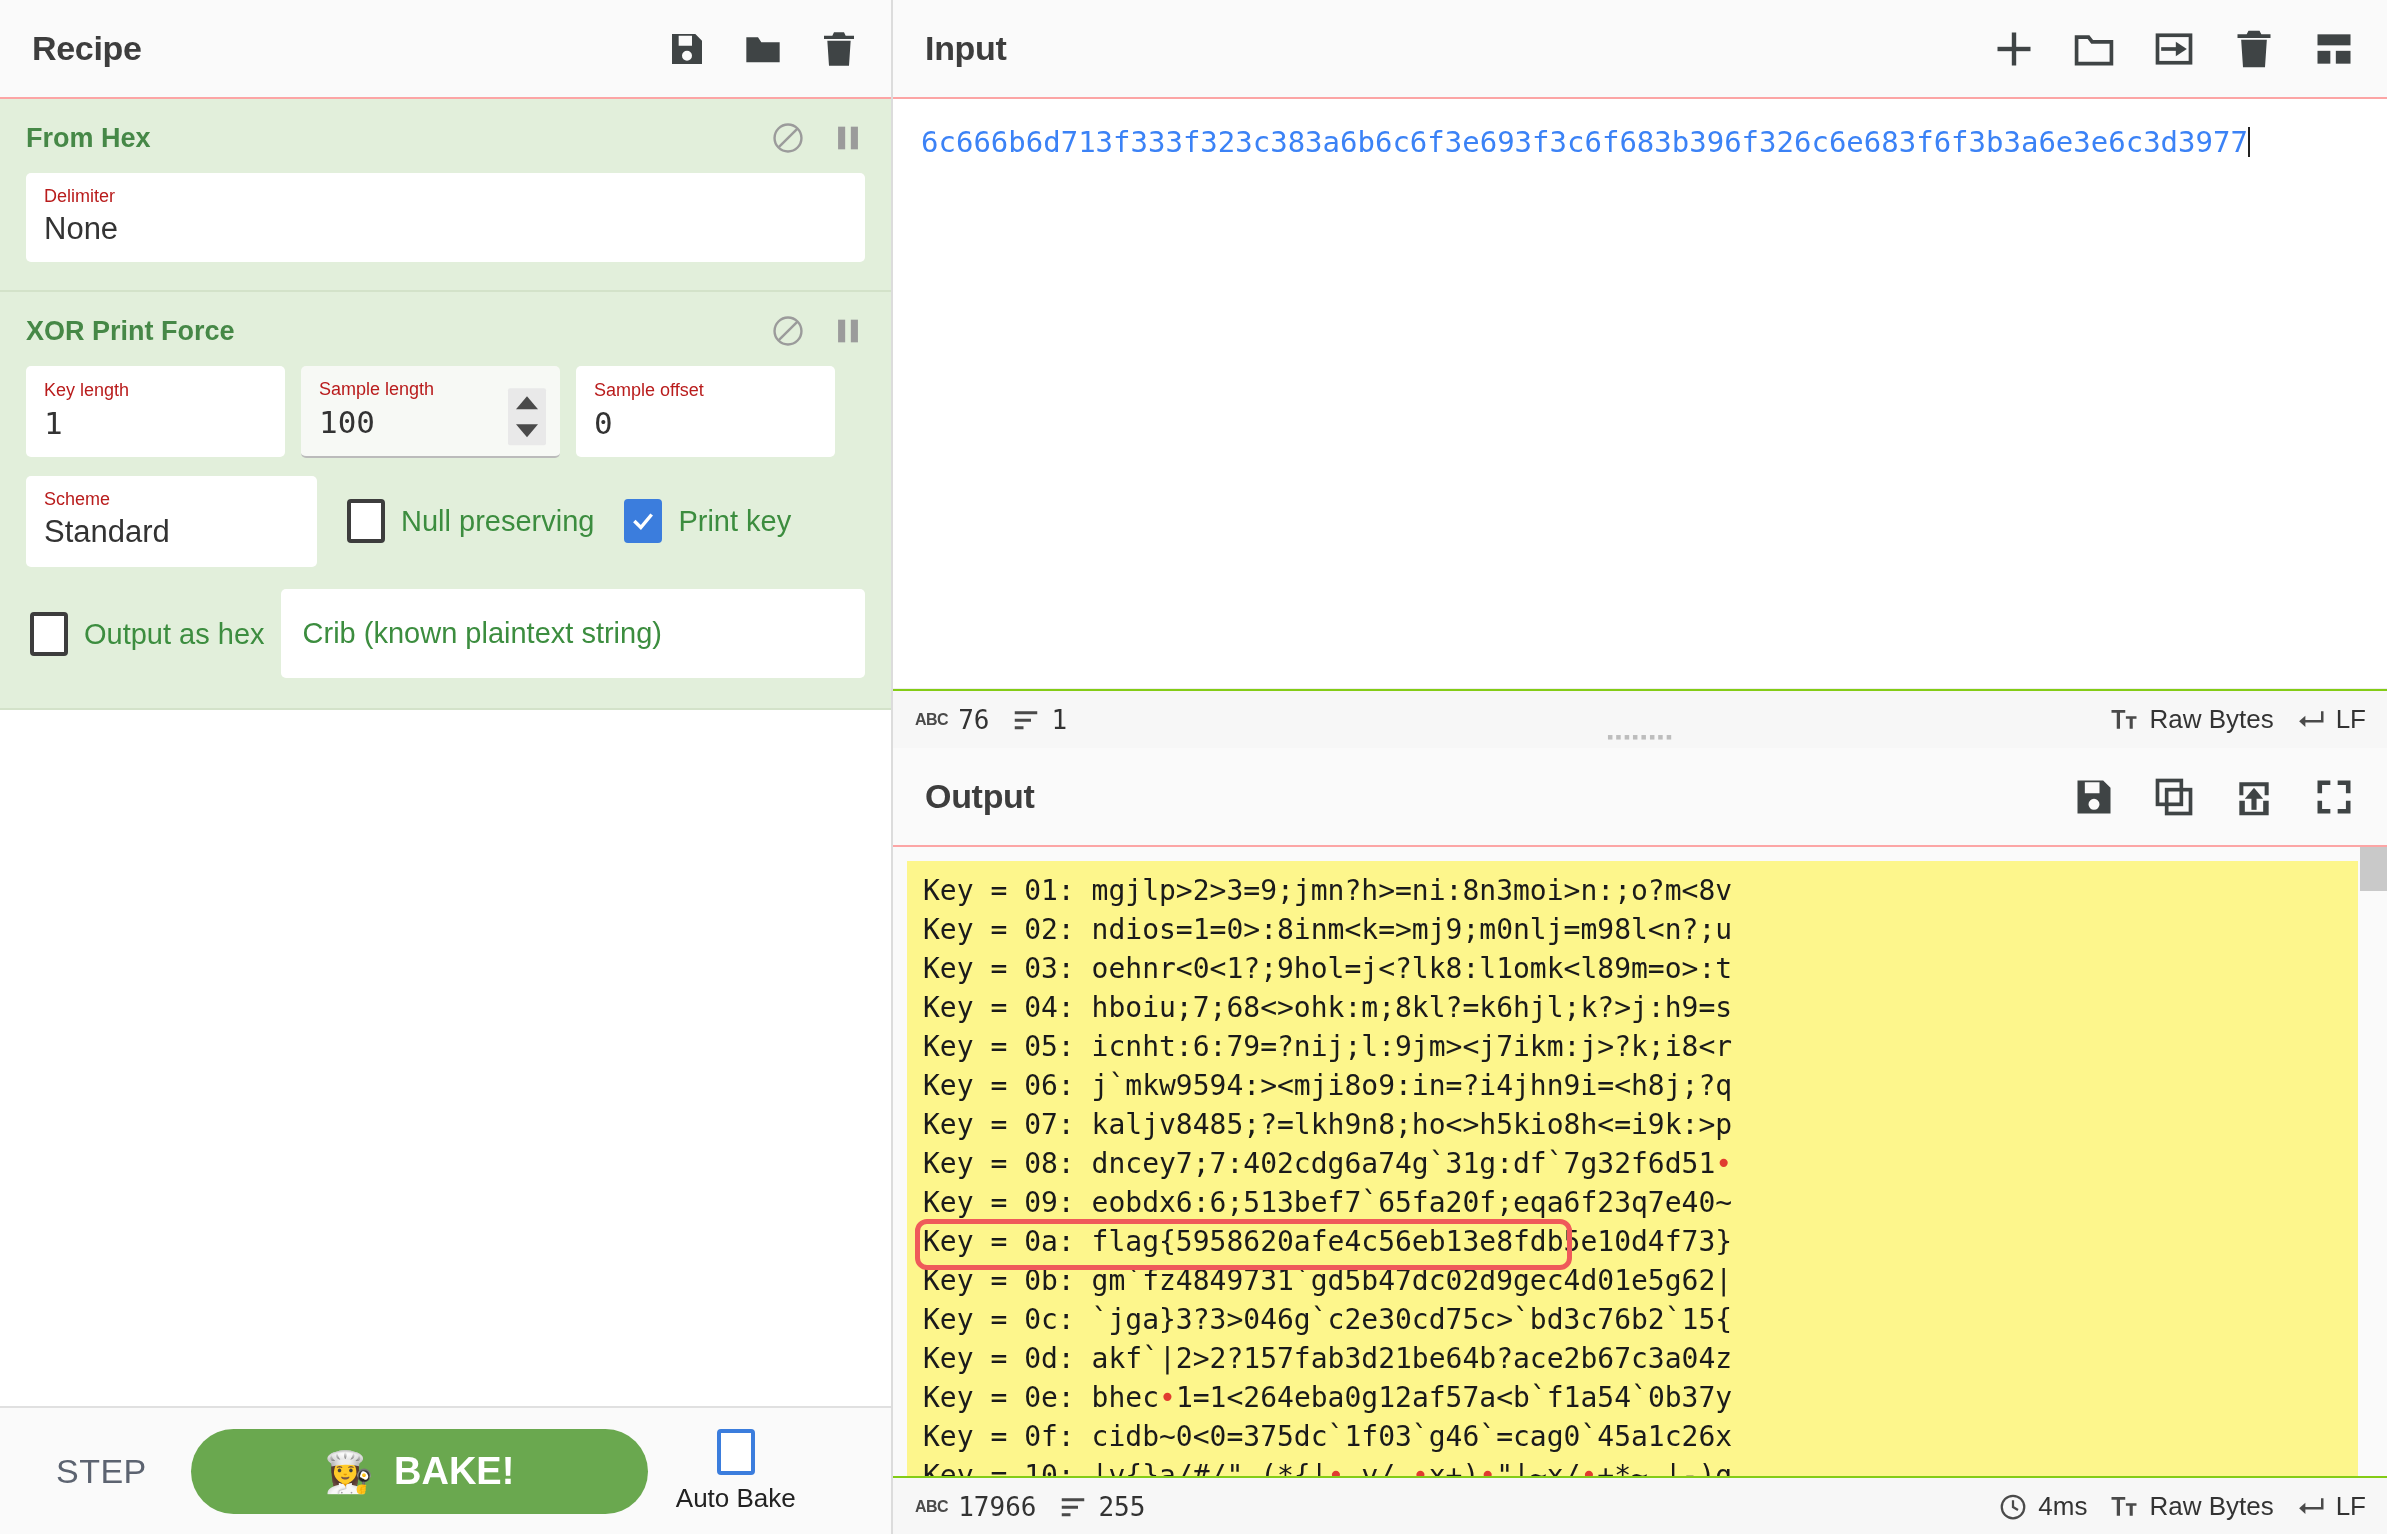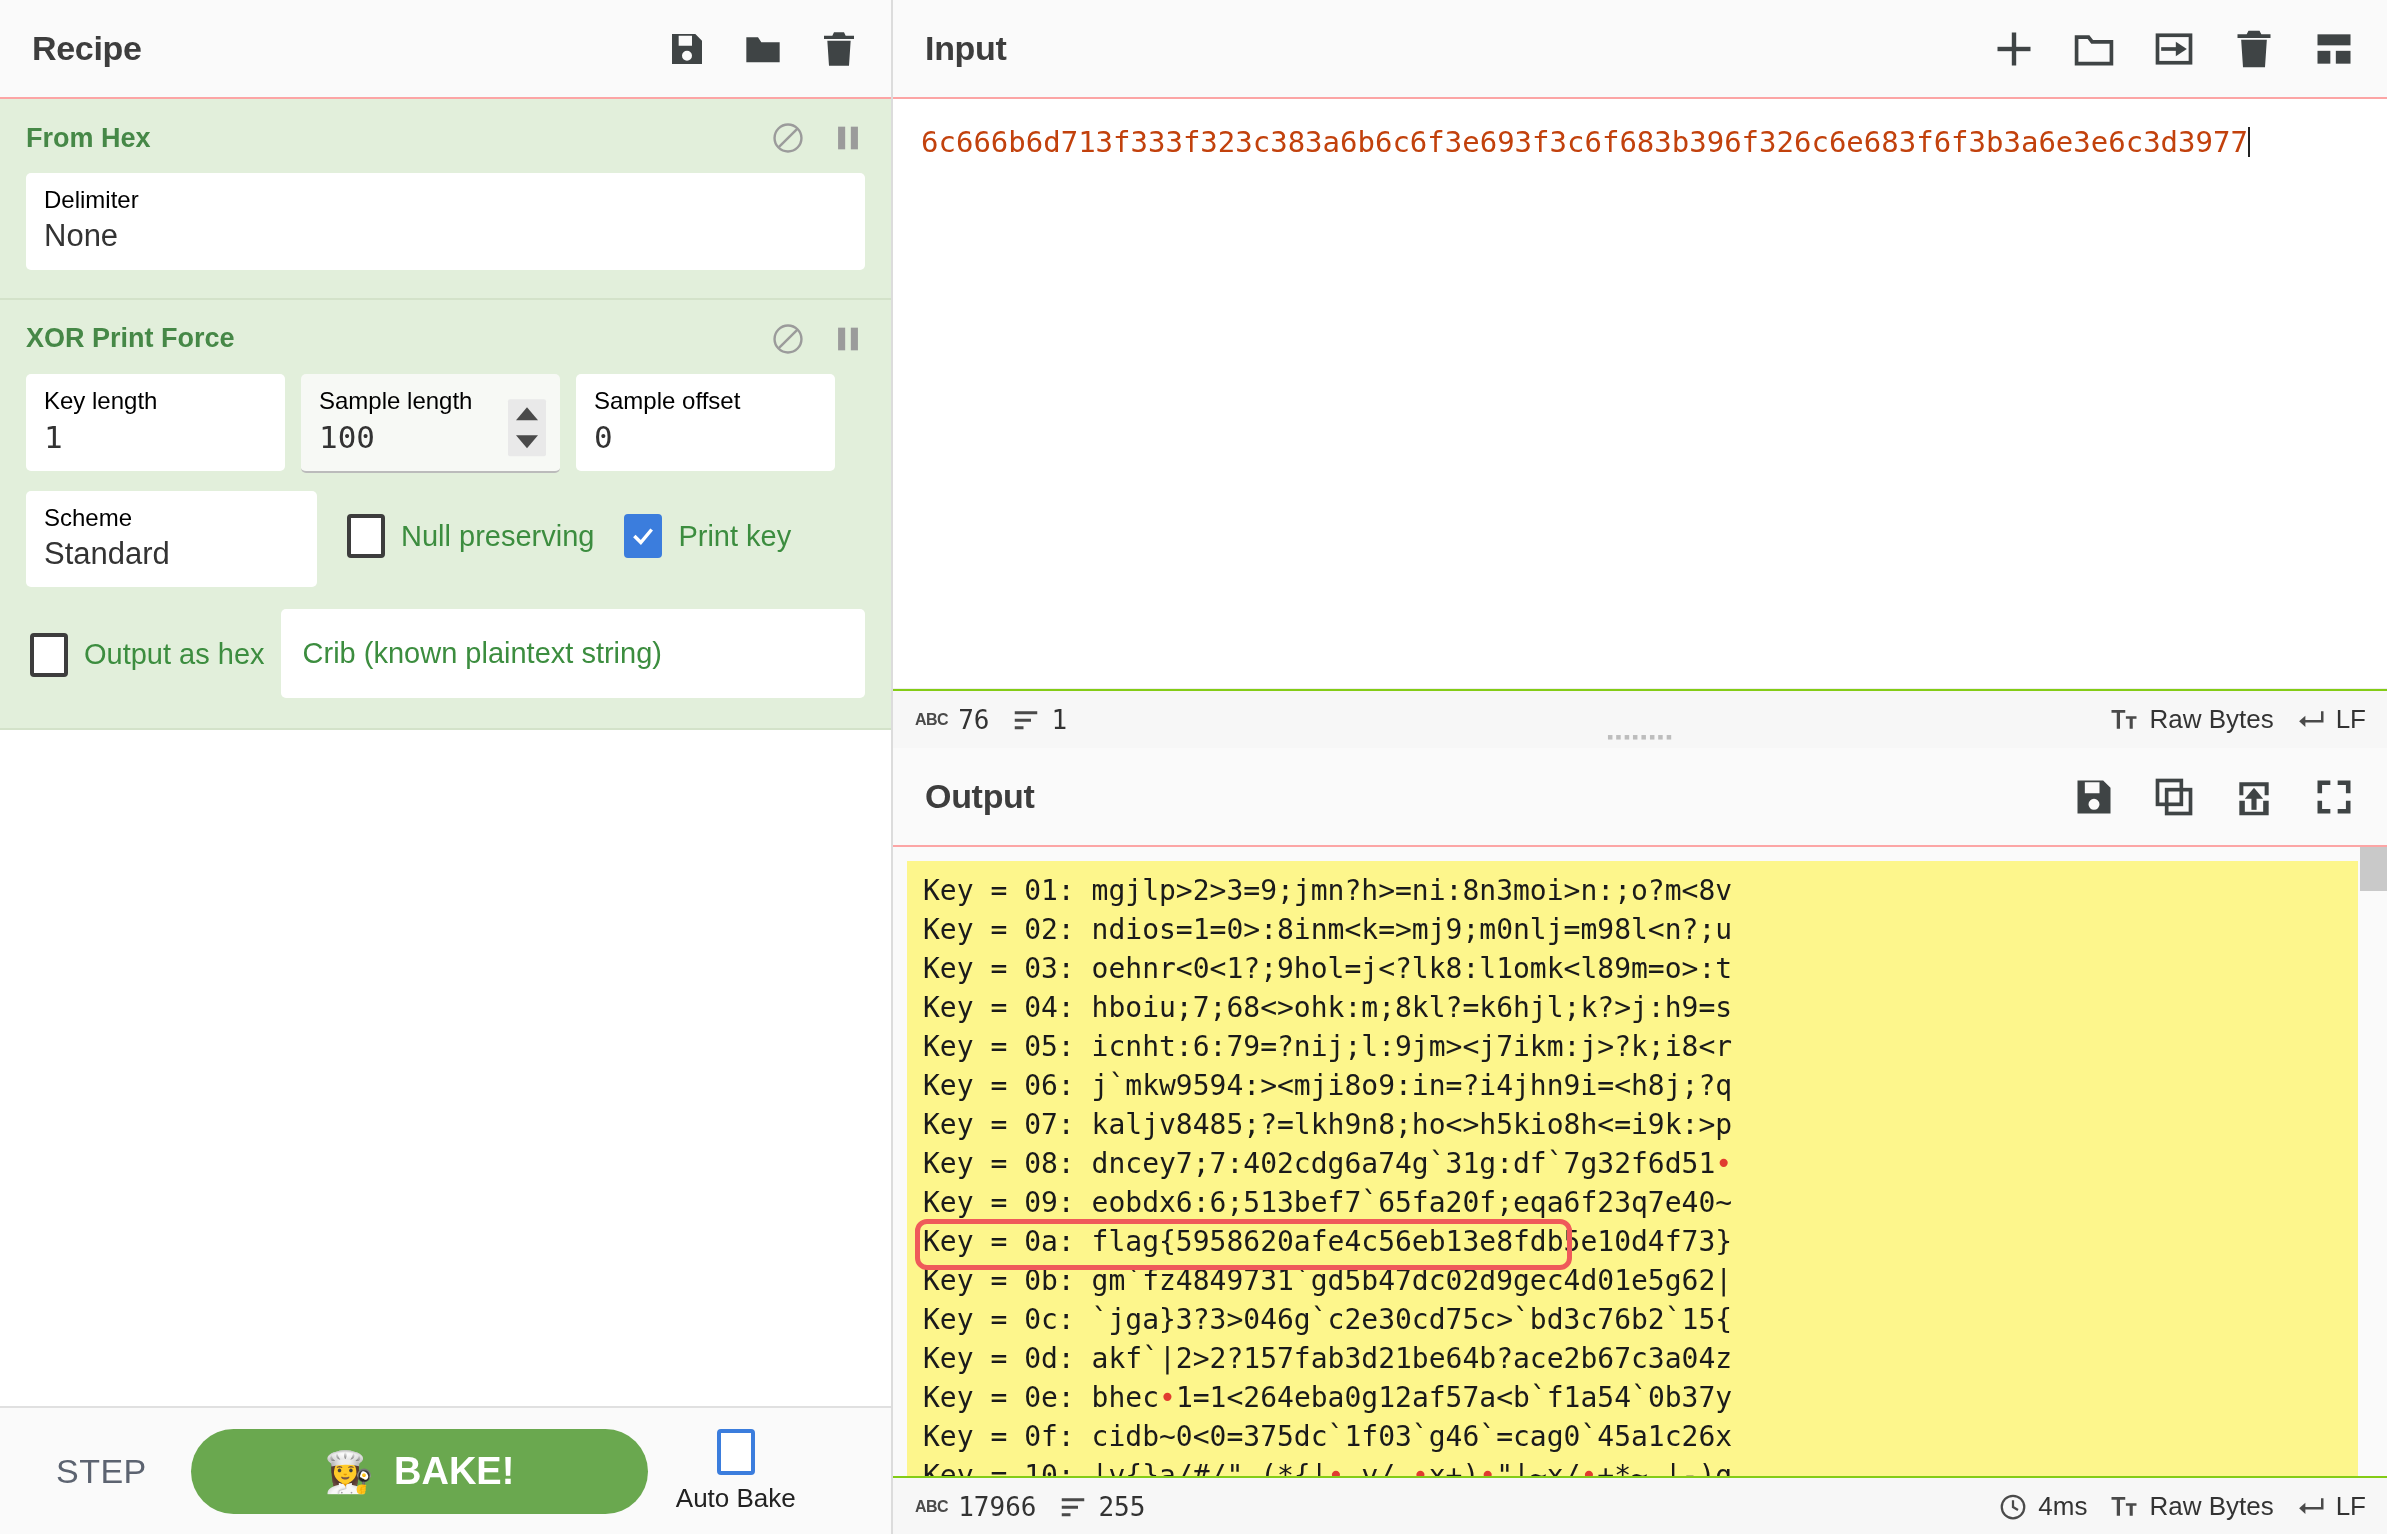--- a/index.html
+++ b/index.html
@@ -47,21 +47,21 @@
   .op-ctrl-icon { width: 34px; height: 34px; display: block; }
 
   .op-args { display: flex; flex-wrap: wrap; gap: 16px 16px; align-items: flex-start; }
 
   .arg-field {
     background: #fff; border-radius: 5px;
     padding: 12px 18px 14px 18px;
     display: flex; flex-direction: column; justify-content: center;
     position: relative;
   }
-  .arg-label { font-size: 24px; color: #000000; line-height: 1.25; }
+  .arg-label { font-size: 18px; color: #b91c1c; line-height: 1.25; }
   .arg-value {
     font-size: 31px; color: #333;
     font-family: "DejaVu Sans Mono", monospace;
     line-height: 1.25; margin-top: 2px;
   }
   .arg-value.plain { font-family: "Liberation Sans", sans-serif; }
   .arg-delim { width: 100%; min-height: 81px; }
   .arg-keylen { width: 259px; min-height: 91px; }
   .arg-samplen { width: 259px; min-height: 91px; background: #f7f9f5; border-bottom: 2px solid #bbb; }
   .arg-sampoff { width: 259px; min-height: 91px; }
@@ -123,21 +123,21 @@
   
   #io-pane { flex: 1 1 auto; display: flex; flex-direction: column; background: #fff; }
 
   #input-section { flex: 0 0 748px; display: flex; flex-direction: column; }
   #input-area {
     flex: 1 1 auto; padding: 22px 28px; overflow: hidden;
     border-bottom: 1px solid #eee;
   }
   .mono-text {
     font-family: "DejaVu Sans Mono", monospace;
-    font-size: 29px; color: #c2410c; line-height: 1.45;
+    font-size: 29px; color: #3b82f6; line-height: 1.45;
     white-space: pre-wrap; word-break: break-all;
   }
   .caret { display: inline-block; width: 2px; height: 30px; background: #222; vertical-align: -5px; }
 
   .status-bar {
     flex: 0 0 59px; height: 59px;
     background: #f7f7f7; border-top: 2px solid #84cc16;
     display: flex; align-items: center; padding: 0 22px; gap: 22px;
   }
   .stat { display: flex; align-items: center; gap: 10px; }

